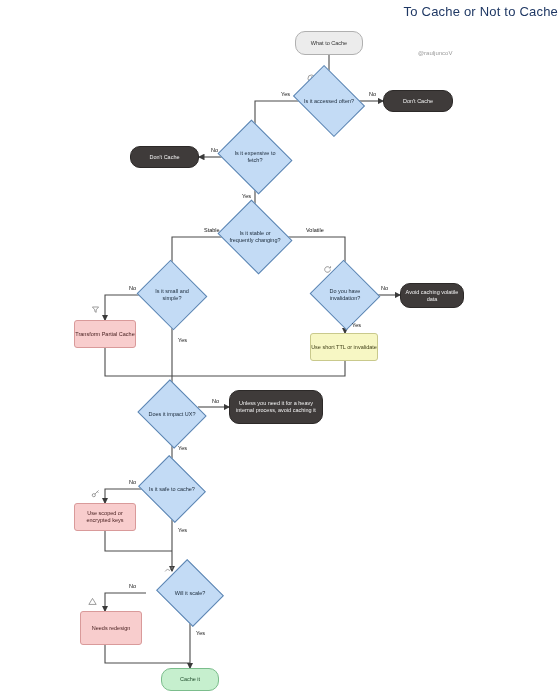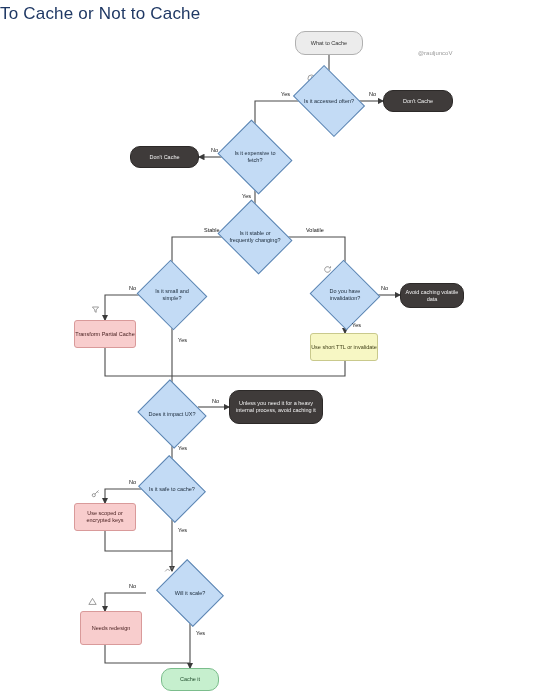--- a/index.html
+++ b/index.html
@@ -1,22 +1,22 @@
 <!DOCTYPE html>
 <html><head>
 <meta charset="utf-8">
 <style>
   html,body{margin:0;padding:0;background:#ffffff;}
   body{width:558px;height:700px;position:relative;overflow:hidden;
        font-family:"Liberation Sans", sans-serif;color:#1a1a1a;}
 
   #canvas{position:absolute;left:0;top:0;width:558px;height:700px;}
 
-  .title{position:absolute;left:0;top:4px;width:558px;text-align:left;
-         font-size:17px;color:#1f3864;letter-spacing:.2px;}
+  .title{position:absolute;left:0;top:4px;width:558px;text-align:right;
+         font-size:13px;color:#1f3864;letter-spacing:.2px;}
 
   .watermark{position:absolute;left:418px;top:50px;font-size:6px;color:#9a9a9a;}
 
   svg.wires{position:absolute;left:0;top:0;width:558px;height:700px;overflow:visible;}
 
   .node{position:absolute;box-sizing:border-box;display:flex;align-items:center;
         justify-content:center;text-align:center;line-height:1.25;}
 
   
   .pill{border-radius:10px;border:1px solid #b0b0b0;background:#ececec;

